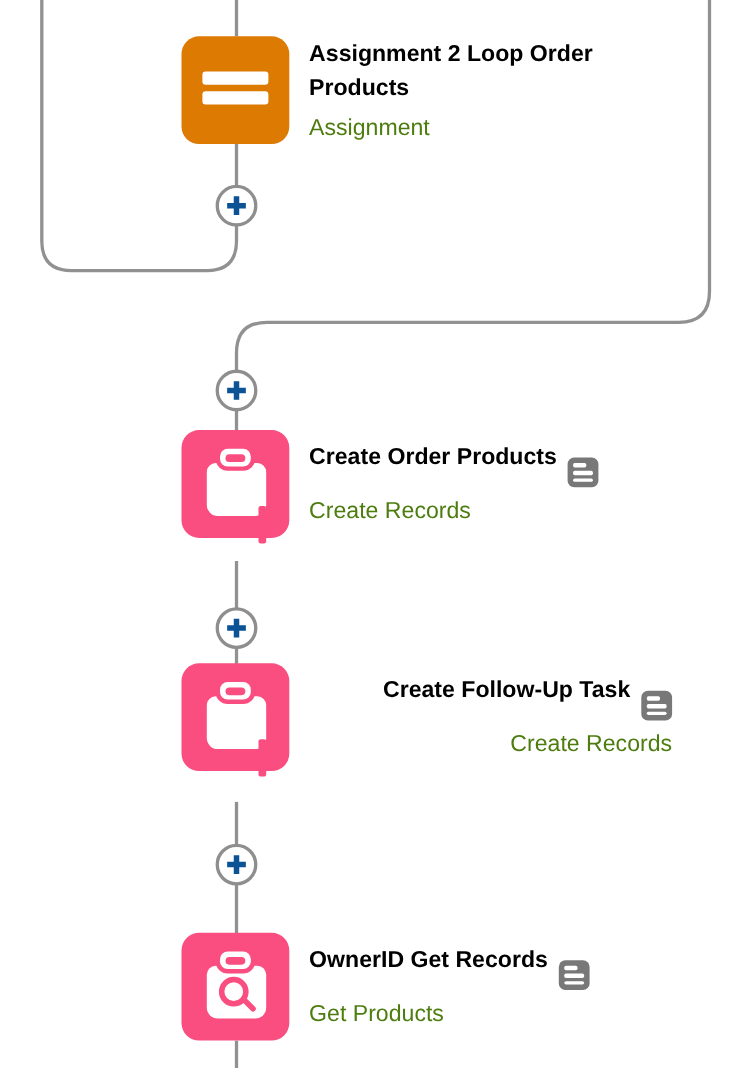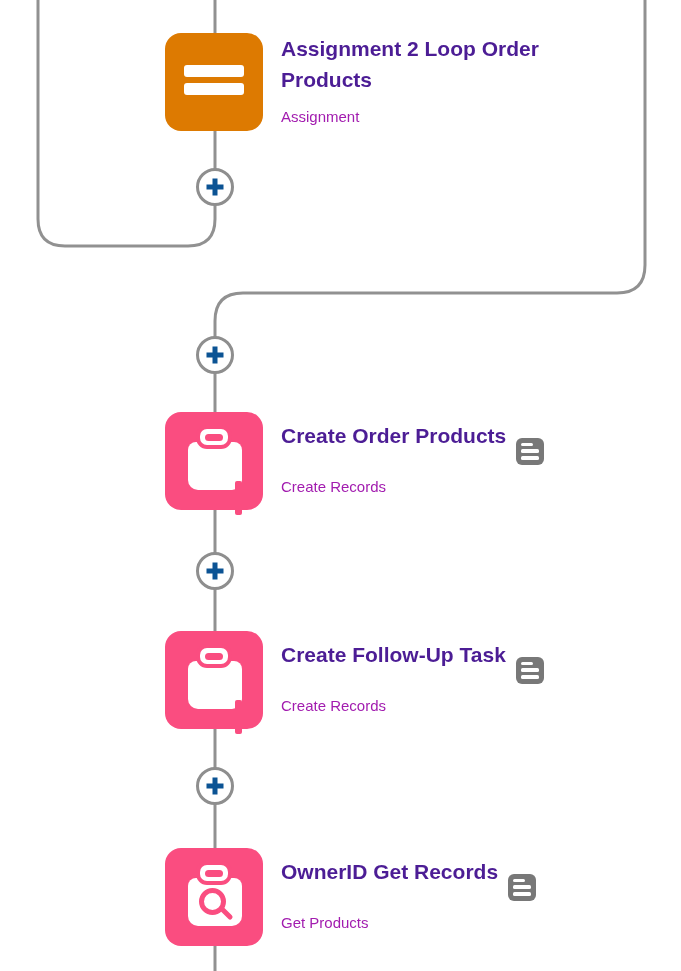--- a/index.html
+++ b/index.html
@@ -128,27 +128,27 @@
   .node-text{
     display:flex;
     flex-direction:column;
     justify-content:center;
     width:330px;
   }
   .node-title{
     font-size:21px;
     line-height:31px;
     font-weight:700;
-    color:#4c1d95;
+    color:#000000;
   }
   .node-subtitle{
-    font-size:15px;
+    font-size:21px;
     line-height:31px;
     font-weight:400;
-    color:#a21caf;
+    color:#4d7c0f;
     margin-top:6px;
   }
   
   .desc-badge{
     display:inline-flex;
     flex-direction:column;
     justify-content:center;
     gap:3px;
     box-sizing:border-box;
     width:28px; height:27px;
@@ -221,41 +221,41 @@
     <div class="node-icon orange">
       <div class="eq-bar b1"></div>
       <div class="eq-bar b2"></div>
     </div>
     <div class="node-text">
       <div class="node-title"><span>Assignment 2 Loop Order Products</span></div>
       <div class="node-subtitle">Assignment</div>
     </div>
   </div>
 
-  <div class="node" style="top:412px;">
+  <div class="node" style="top:391px;">
     <div class="node-icon pink">
       <div class="board">
         <div class="cr-plus-h"></div>
           <div class="cr-plus-v"></div>
       </div>
       <div class="clip">
           <div class="clip-hole"></div>
         </div>
     </div>
     <div class="node-text">
       <div class="node-title"><span>Create Order Products</span><span class="desc-badge">
             <i class="short"></i>
             <i class="long"></i>
             <i class="long"></i>
           </span></div>
       <div class="node-subtitle">Create Records</div>
     </div>
   </div>
 
-  <div class="node" style="top:631px;">
+  <div class="node" style="top:603px;text-align:right;">
     <div class="node-icon pink">
       <div class="board">
         <div class="cr-plus-h"></div>
           <div class="cr-plus-v"></div>
       </div>
       <div class="clip">
           <div class="clip-hole"></div>
         </div>
     </div>
     <div class="node-text">

